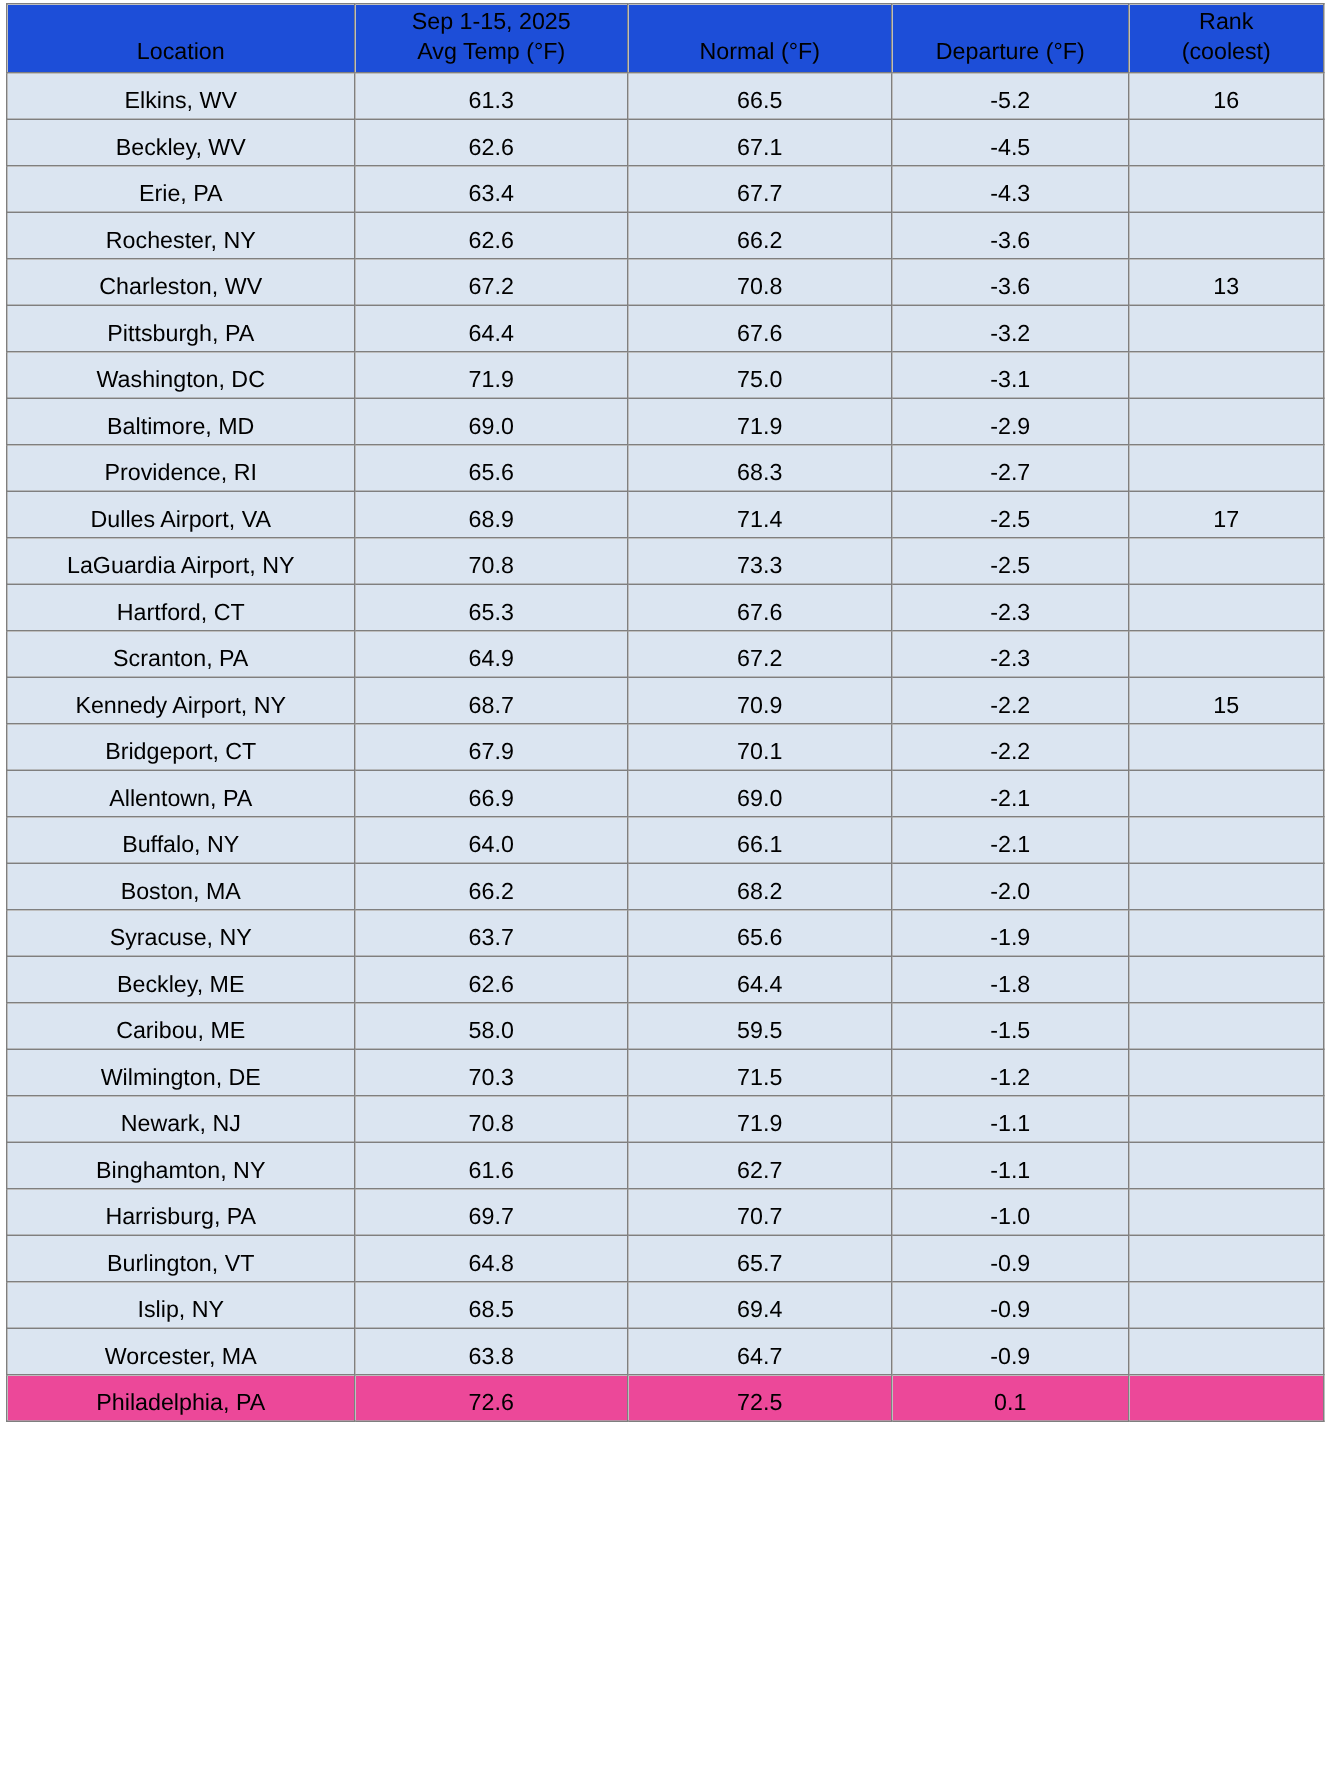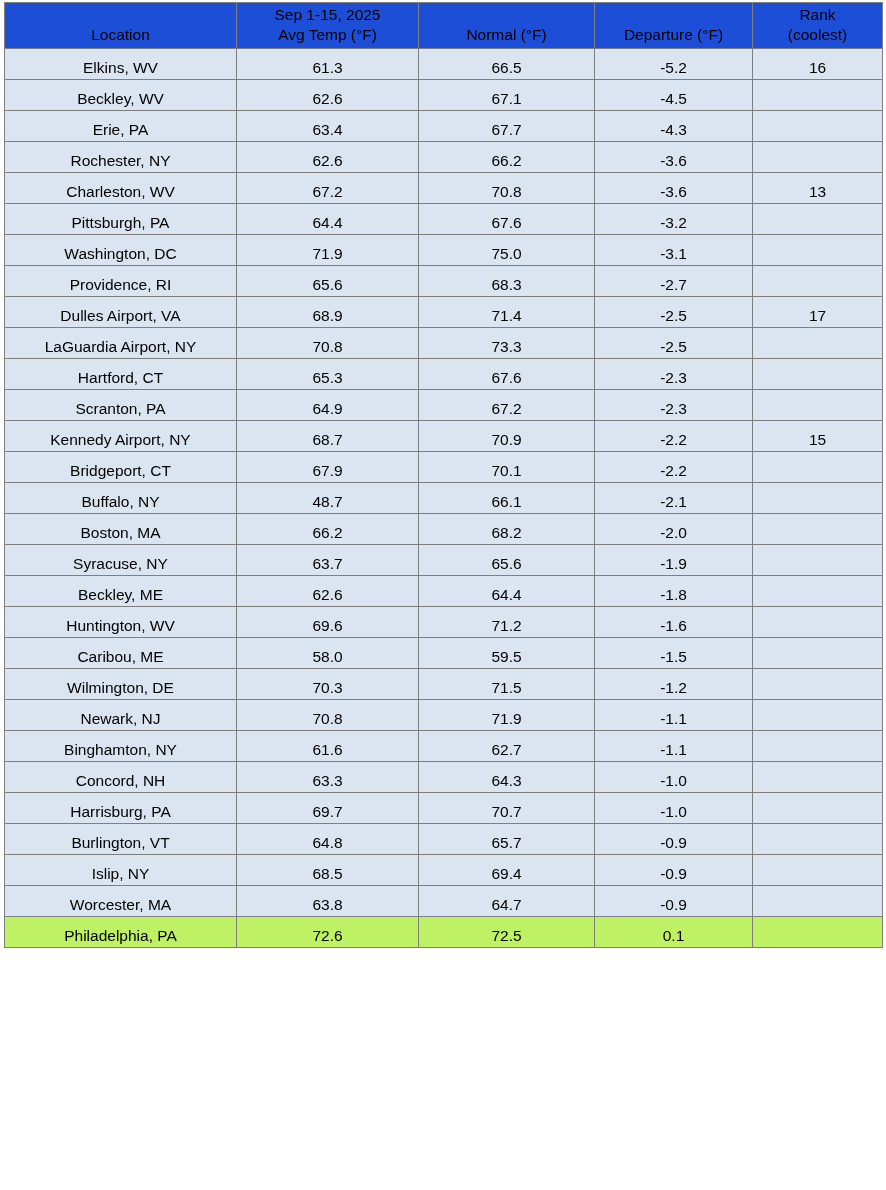--- a/index.html
+++ b/index.html
@@ -52,21 +52,21 @@
   }
   thead th .hdr-line {
     display: block;
   }
   tbody td {
     background: #dbe5f1;
     font-weight: normal;
     vertical-align: middle;
   }
   tbody tr.highlight td {
-    background: #bef264;
+    background: #ec4899;
   }
 </style>
 </head>
 <body>
 
 <div id="sheet">
   <table class="temp-table">
     <colgroup>
       <col class="c-location">
       <col class="c-avg">
@@ -142,20 +142,27 @@
           <td>&nbsp;</td>
         </tr>
         <tr>
           <td>Washington, DC</td>
           <td>71.9</td>
           <td>75.0</td>
           <td>-3.1</td>
           <td>&nbsp;</td>
         </tr>
         <tr>
+          <td>Baltimore, MD</td>
+          <td>69.0</td>
+          <td>71.9</td>
+          <td>-2.9</td>
+          <td>&nbsp;</td>
+        </tr>
+        <tr>
           <td>Providence, RI</td>
           <td>65.6</td>
           <td>68.3</td>
           <td>-2.7</td>
           <td>&nbsp;</td>
         </tr>
         <tr>
           <td>Dulles Airport, VA</td>
           <td>68.9</td>
           <td>71.4</td>
@@ -191,22 +198,29 @@
           <td>15</td>
         </tr>
         <tr>
           <td>Bridgeport, CT</td>
           <td>67.9</td>
           <td>70.1</td>
           <td>-2.2</td>
           <td>&nbsp;</td>
         </tr>
         <tr>
+          <td>Allentown, PA</td>
+          <td>66.9</td>
+          <td>69.0</td>
+          <td>-2.1</td>
+          <td>&nbsp;</td>
+        </tr>
+        <tr>
           <td>Buffalo, NY</td>
-          <td>48.7</td>
+          <td>64.0</td>
           <td>66.1</td>
           <td>-2.1</td>
           <td>&nbsp;</td>
         </tr>
         <tr>
           <td>Boston, MA</td>
           <td>66.2</td>
           <td>68.2</td>
           <td>-2.0</td>
           <td>&nbsp;</td>
@@ -219,27 +233,20 @@
           <td>&nbsp;</td>
         </tr>
         <tr>
           <td>Beckley, ME</td>
           <td>62.6</td>
           <td>64.4</td>
           <td>-1.8</td>
           <td>&nbsp;</td>
         </tr>
         <tr>
-          <td>Huntington, WV</td>
-          <td>69.6</td>
-          <td>71.2</td>
-          <td>-1.6</td>
-          <td>&nbsp;</td>
-        </tr>
-        <tr>
           <td>Caribou, ME</td>
           <td>58.0</td>
           <td>59.5</td>
           <td>-1.5</td>
           <td>&nbsp;</td>
         </tr>
         <tr>
           <td>Wilmington, DE</td>
           <td>70.3</td>
           <td>71.5</td>
@@ -251,27 +258,20 @@
           <td>70.8</td>
           <td>71.9</td>
           <td>-1.1</td>
           <td>&nbsp;</td>
         </tr>
         <tr>
           <td>Binghamton, NY</td>
           <td>61.6</td>
           <td>62.7</td>
           <td>-1.1</td>
-          <td>&nbsp;</td>
-        </tr>
-        <tr>
-          <td>Concord, NH</td>
-          <td>63.3</td>
-          <td>64.3</td>
-          <td>-1.0</td>
           <td>&nbsp;</td>
         </tr>
         <tr>
           <td>Harrisburg, PA</td>
           <td>69.7</td>
           <td>70.7</td>
           <td>-1.0</td>
           <td>&nbsp;</td>
         </tr>
         <tr>

